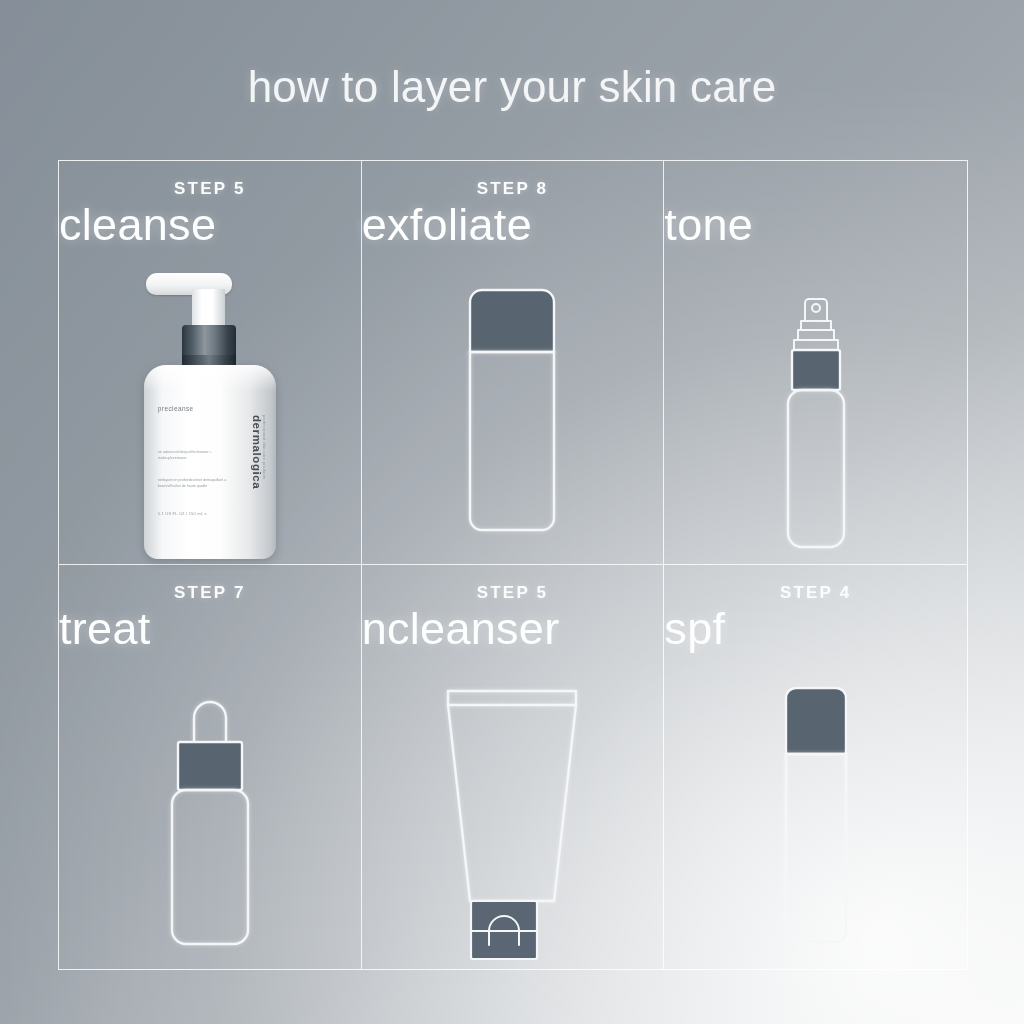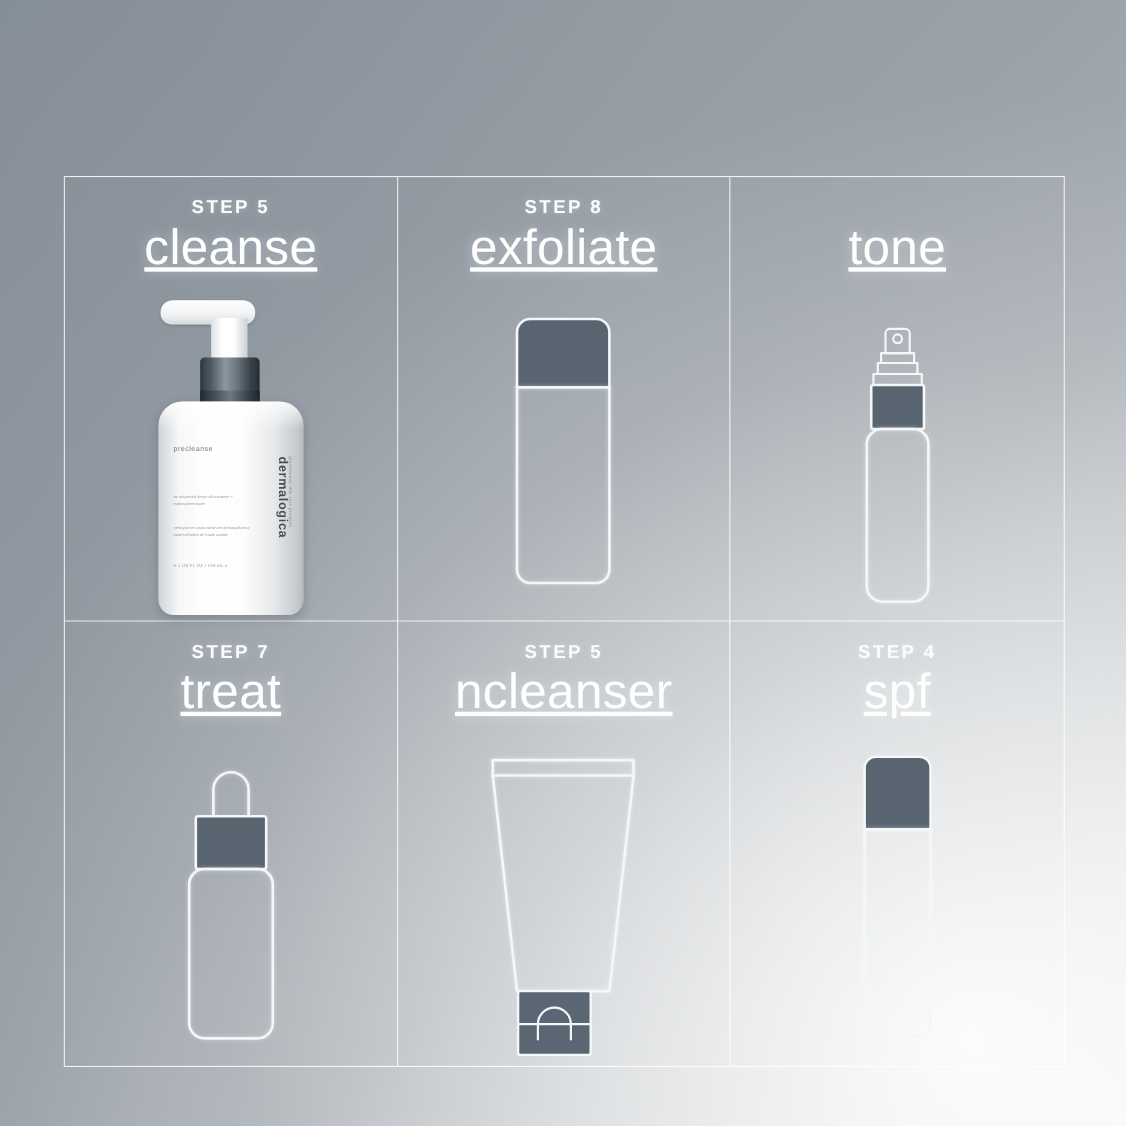--- a/index.html
+++ b/index.html
@@ -37,24 +37,23 @@
   .cell{position:relative;border-right:1.5px solid rgba(255,255,255,.82);border-bottom:1.5px solid rgba(255,255,255,.82);}
   .cell:nth-child(3n){border-right:none;}
   .cell:nth-child(n+4){border-bottom:none;}
 
   .step{
     position:absolute;left:0;right:0;top:18px;text-align:center;
     font-size:17px;font-weight:700;letter-spacing:2.2px;color:#fbfcfc;
     text-shadow:0 0 6px rgba(255,255,255,.30);
   }
   .name{
-    position:absolute;left:0;right:0;top:38px;text-align:center;
+    position:absolute;left:0;right:0;top:38px;text-align:left;
     font-size:45px;font-weight:300;color:#fdfefe;letter-spacing:.3px;
     text-shadow:0 0 11px rgba(255,255,255,.38);
-    text-decoration:underline;
   }
   .art{position:absolute;left:0;right:0;top:112px;bottom:6px;display:flex;align-items:center;justify-content:center;}
   .art svg{display:block;overflow:visible;}
 
   
   .ln{fill:none;stroke:#f4f6f7;stroke-width:2.4;stroke-linejoin:round;stroke-linecap:round;
       filter:drop-shadow(0 0 2px rgba(255,255,255,.45));}
   .ln-thin{fill:none;stroke:#f4f6f7;stroke-width:2;stroke-linejoin:round;stroke-linecap:round;}
   .cap{fill:#586470;stroke:#f4f6f7;stroke-width:2.4;stroke-linejoin:round;}
   .capb{fill:#5a6673;stroke:#f4f6f7;stroke-width:2.2;stroke-linejoin:round;}
@@ -112,20 +111,21 @@
   }
   .ph-vol{
     position:absolute;left:14px;top:146px;font-size:4px;letter-spacing:.2px;color:#6e767d;opacity:.75;
   }
 </style>
 </head>
 <body>
 
 <div class="stage">
 
+  <div class="title">how to layer your skin care</div>
 
   <div class="grid">
 
     <div class="cell">
       <div class="step">STEP 5</div>
       <div class="name">cleanse</div>
       <div class="art">
         <div class="photo">
           <div class="ph-pumphead"></div>
           <div class="ph-neck"></div>

